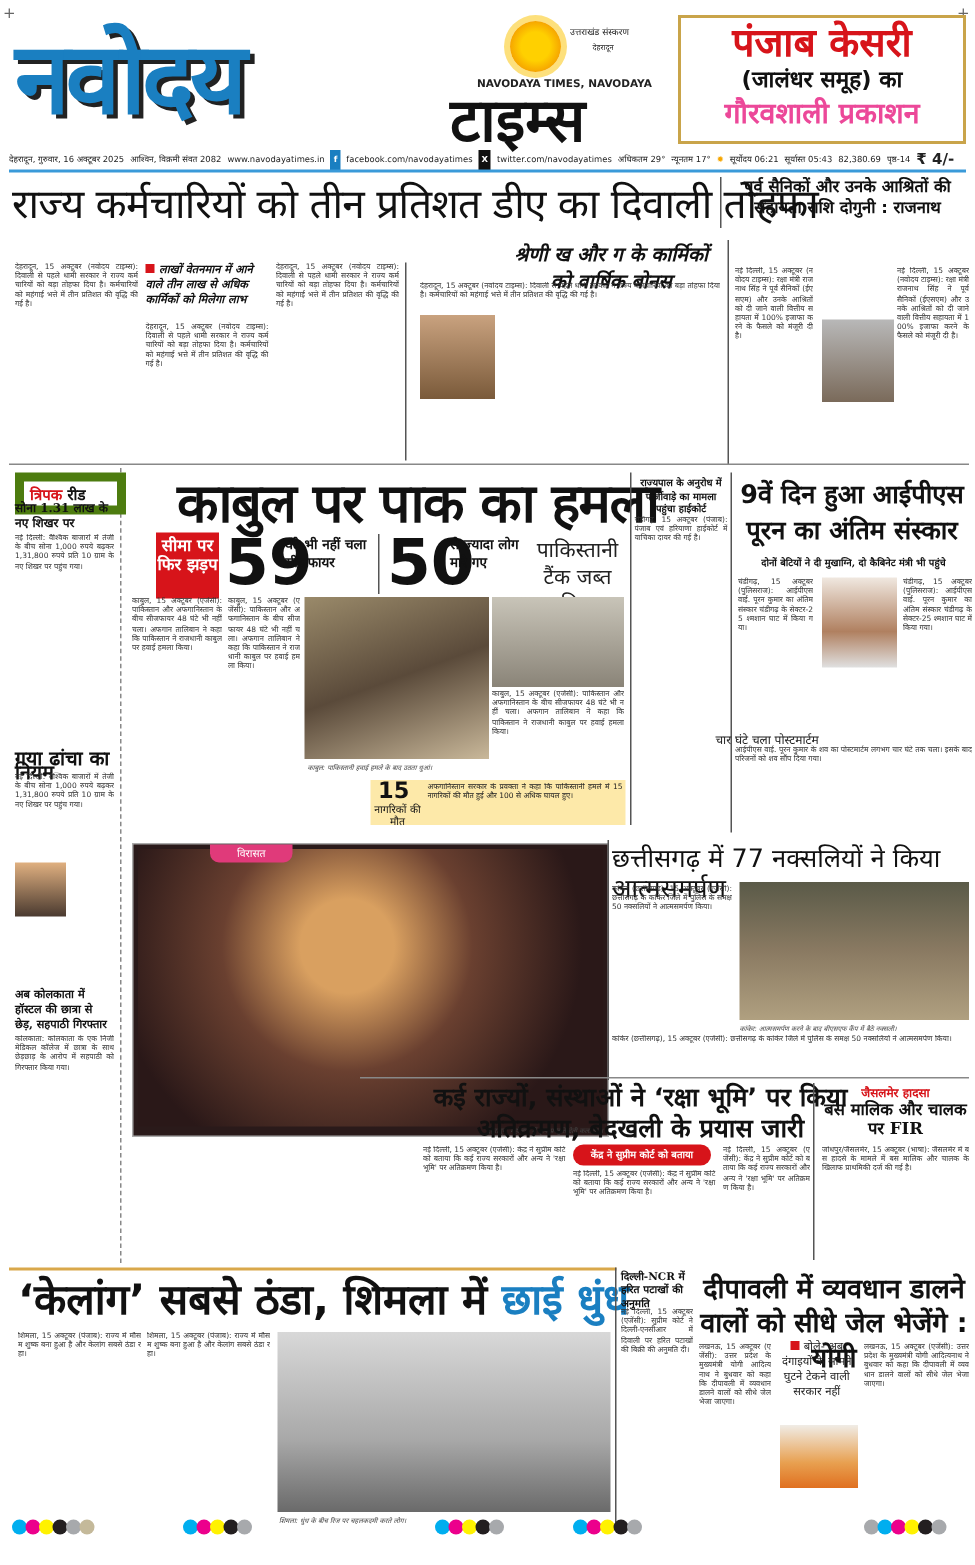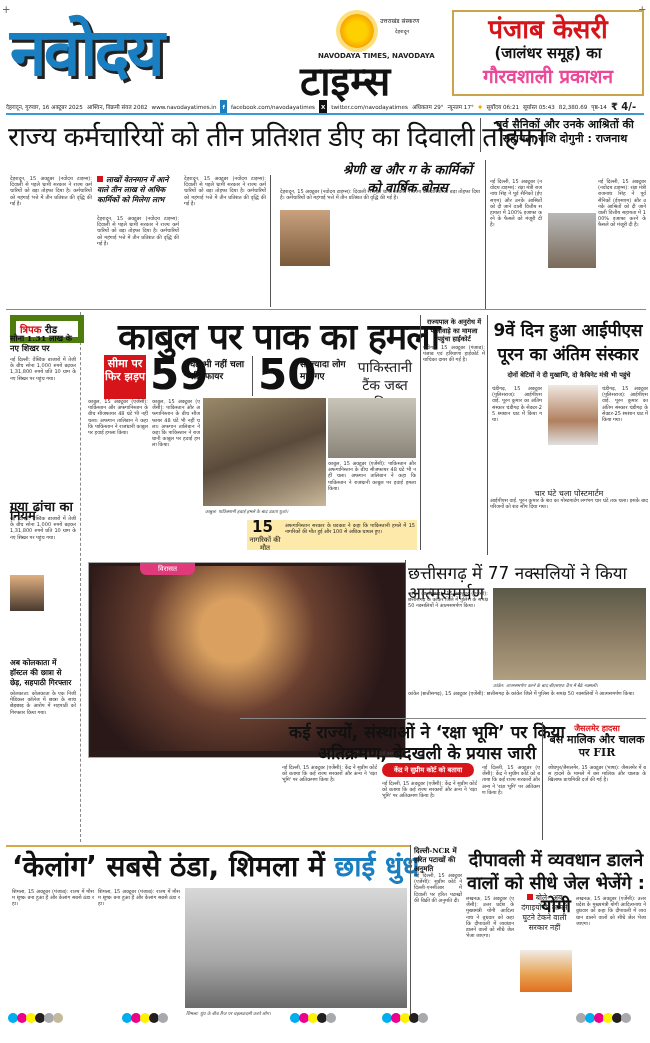--- a/index.html
+++ b/index.html
@@ -125,21 +125,21 @@
 <div class="vline" style="left:420px;top:315px;height:235px"></div>
 <div class="abs hl" style="left:423px;top:318px;width:62px;font-size:6.5px;line-height:8.5px;text-align:center">राज्यपाल के अनुरोध में फर्जीवाड़े का मामला पहुंचा हाईकोर्ट</div>
 <div class="abs txt" style="left:423px;top:344px;width:62px;height:212px">चंडीगढ़, 15 अक्टूबर (पंजाब): पंजाब एवं हरियाणा हाईकोर्ट में याचिका दायर की गई है।</div>
 
 <div class="vline" style="left:487px;top:315px;height:240px"></div>
 <div class="abs ipshl">9वें दिन हुआ आईपीएस पूरन का अंतिम संस्कार</div>
 <div class="abs hl" style="left:490px;top:370px;width:158px;font-size:6.5px;text-align:center">दोनों बेटियों ने दी मुखाग्नि, दो कैबिनेट मंत्री भी पहुंचे</div>
 <div class="abs txt" style="left:492px;top:385px;width:50px;height:90px">चंडीगढ़, 15 अक्टूबर (पुलिसराज): आईपीएस वाई. पूरन कुमार का अंतिम संस्कार चंडीगढ़ के सेक्टर-25 श्मशान घाट में किया गया।</div>
 <div class="abs img" style="left:548px;top:385px;width:50px;height:60px;background:linear-gradient(#f0e8e0,#b08060 60%,#e0e0e0)"></div>
 <div class="abs txt" style="left:602px;top:385px;width:46px;height:90px">चंडीगढ़, 15 अक्टूबर (पुलिसराज): आईपीएस वाई. पूरन कुमार का अंतिम संस्कार चंडीगढ़ के सेक्टर-25 श्मशान घाट में किया गया।</div>
-<div class="abs" style="left:490px;top:487px;width:158px;font-size:8px;text-align:center;color:#222">चार घंटे चला पोस्टमार्टम</div>
+<div class="abs" style="left:477px;top:487px;width:158px;font-size:8px;color:#222">चार घंटे चला पोस्टमार्टम</div>
 <div class="abs txt" style="left:490px;top:497px;width:158px;height:56px">आईपीएस वाई. पूरन कुमार के शव का पोस्टमार्टम लगभग चार घंटे तक चला। इसके बाद परिजनों को शव सौंप दिया गया।</div>
 
 <div class="abs" style="left:88px;top:562px;width:318px;height:196px;border:1px solid #aaa;background:#2a1a1a"></div>
 <div class="abs img" style="left:92px;top:566px;width:310px;height:185px;background:radial-gradient(circle at 45% 35%,#d9a060 15%,#6a4030 40%,#2a1818 75%)"></div>
 <div class="abs" style="left:140px;top:563px;width:55px;height:12px;background:#e03a7a;color:#fff;font-size:7px;text-align:center;line-height:12px;border-radius:0 0 6px 6px">विरासत</div>
 <div class="abs" style="left:240px;top:750px;width:162px;font-size:4.5px;color:#444;font-style:italic;text-align:right">देहरादून: महोत्सव में नृत्य प्रस्तुति देती कलाकार।</div>
 
 <div class="abs naxal">छत्तीसगढ़ में 77 नक्सलियों ने किया आत्मसमर्पण</div>
 <div class="abs txt" style="left:408px;top:590px;width:80px;height:96px">कांकेर (छत्तीसगढ़), 15 अक्टूबर (एजेंसी): छत्तीसगढ़ के कांकेर जिले में पुलिस के समक्ष 50 नक्सलियों ने आत्मसमर्पण किया।</div>
 <div class="abs img" style="left:493px;top:588px;width:153px;height:92px;background:linear-gradient(#5a5a48,#8a7a62 50%,#b0a080)"></div>

